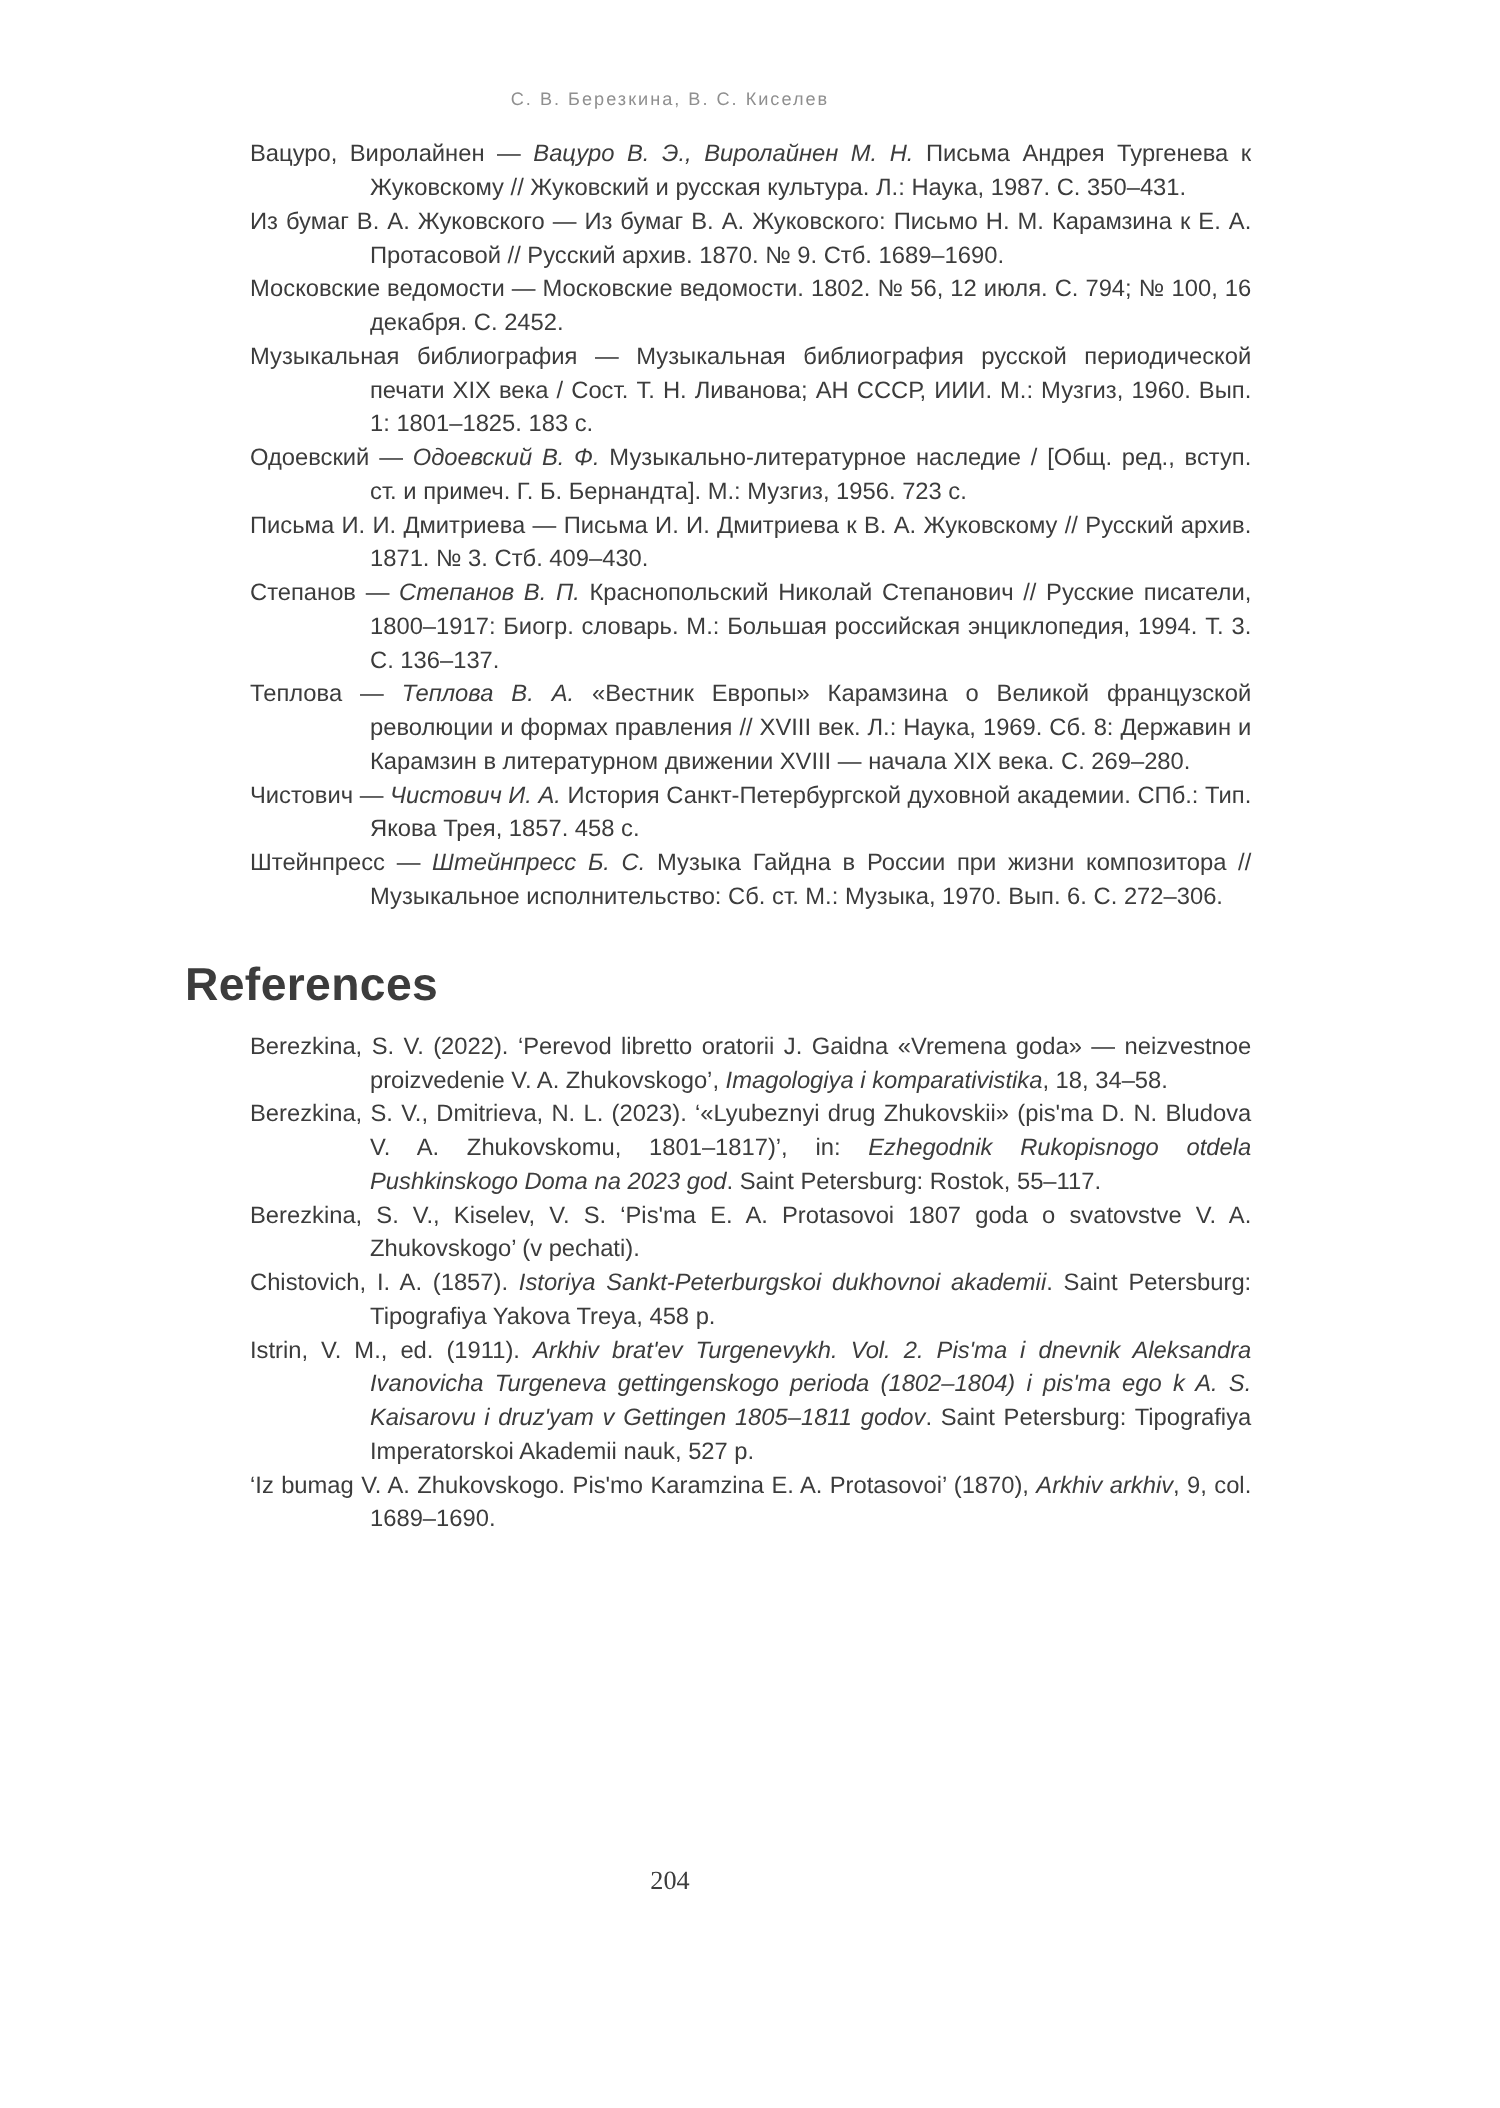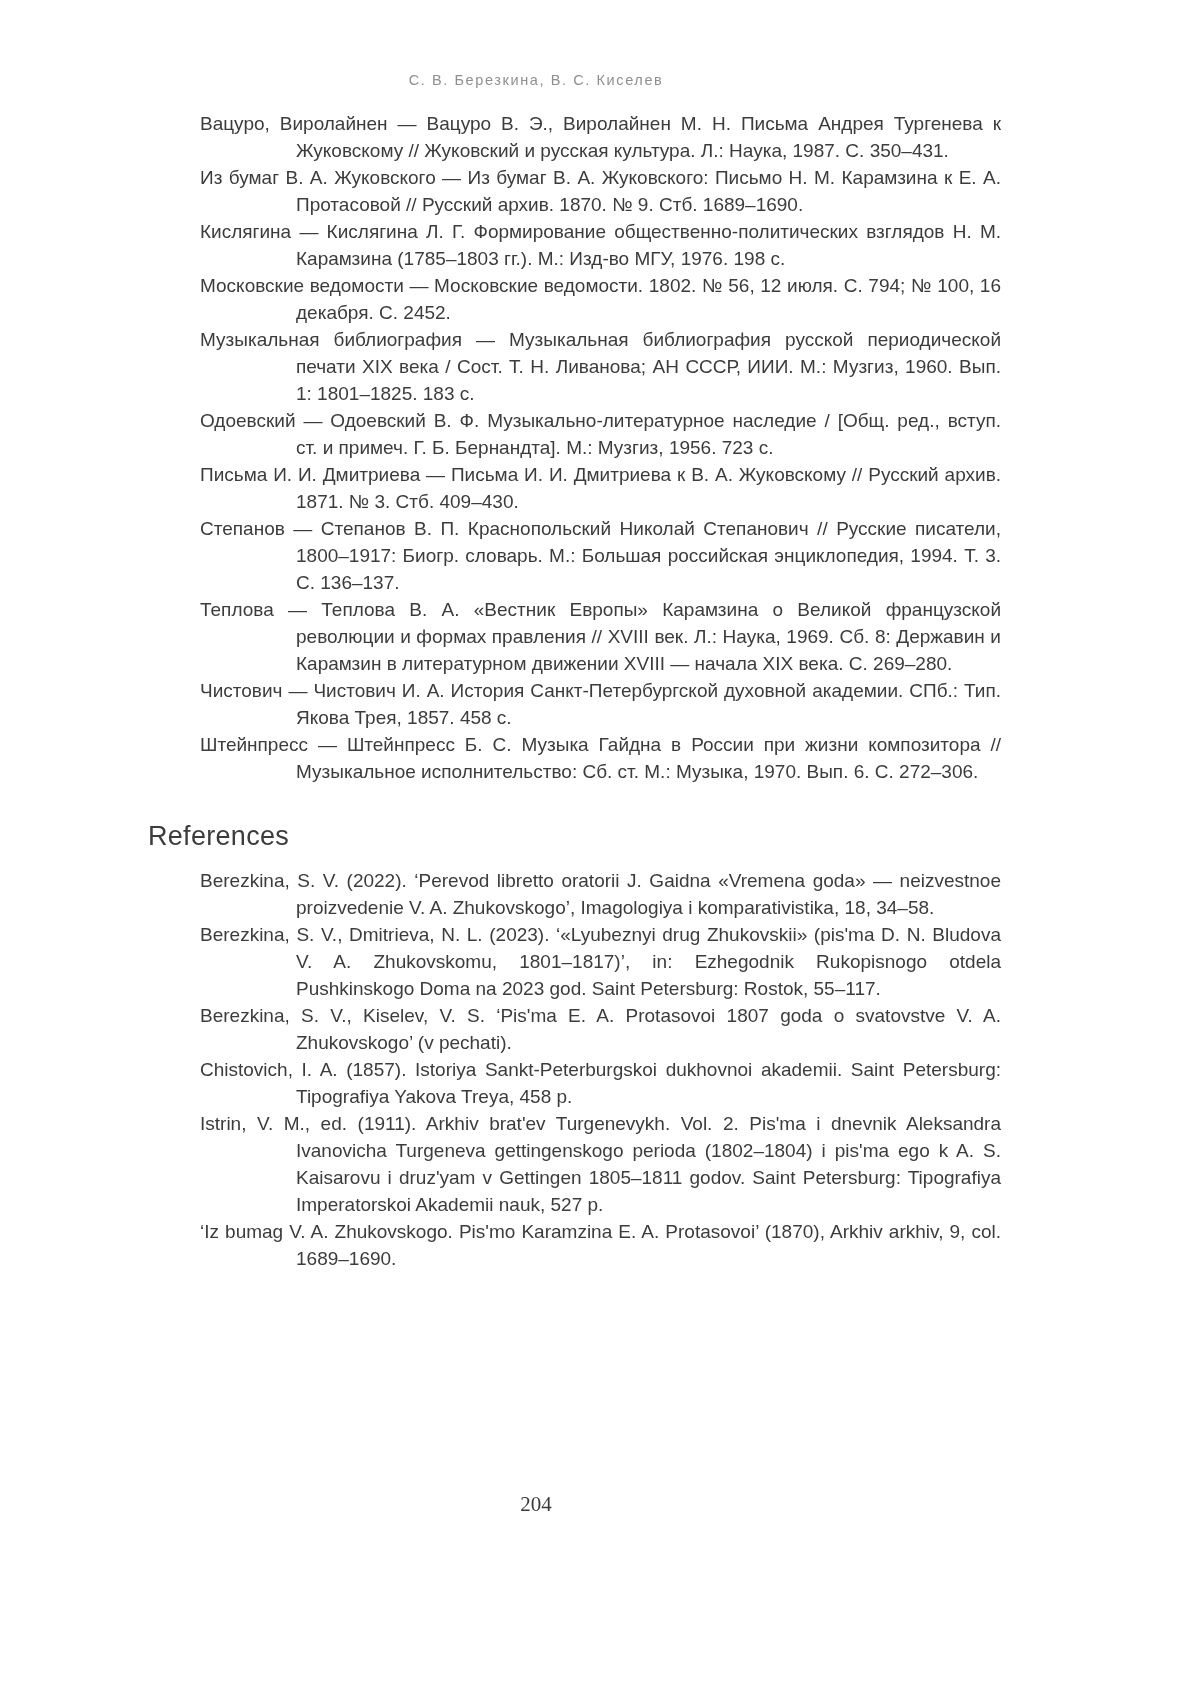--- a/index.html
+++ b/index.html
@@ -35,24 +35,24 @@
     width: 853px;
   }
   .entry {
     font-size: 19px;
     line-height: 27px;
     text-align: justify;
     padding-left: 148px;
     text-indent: -96px;
     color: #3c3c3c;
   }
-  .it { }
+  .it { font-style: italic; }
   .references-heading {
-    font-size: 27px;
-    font-weight: 400;
+    font-size: 37px;
+    font-weight: 700;
     color: #3c3c3c;
     margin-top: 36px;
     margin-bottom: 15px;
     letter-spacing: 0.3px;
   }
   .page-number {
     position: absolute;
     top: 1492px;
     left: 0;
     width: 100%;
@@ -67,21 +67,20 @@
 
 <div class="page">
 
   <header class="running-head">С. В. Березкина, В. С. Киселев</header>
 
   <main class="content">
 
     <section id="bibliography-list">
         <p class="entry"><span>Вацуро, Виролайнен — </span><span class="it">Вацуро В. Э., Виролайнен М. Н.</span><span> Письма Андрея Тургенева к Жуковскому // Жуковский и русская культура. Л.: Наука, 1987. С. 350–431.</span></p>
         <p class="entry"><span>Из бумаг В. А. Жуковского — Из бумаг В. А. Жуковского: Письмо Н. М. Карамзина к Е. А. Протасовой // Русский архив. 1870. № 9. Стб. 1689–1690.</span></p>
-        <p class="entry"><span>Кислягина — </span><span class="it">Кислягина Л. Г.</span><span> Формирование общественно-политических взглядов Н. М. Карамзина (1785–1803 гг.). М.: Изд-во МГУ, 1976. 198 с.</span></p>
         <p class="entry"><span>Московские ведомости — Московские ведомости. 1802. № 56, 12 июля. С. 794; № 100, 16 декабря. С. 2452.</span></p>
         <p class="entry"><span>Музыкальная библиография — Музыкальная библиография русской периодической печати XIX века / Сост. Т. Н. Ливанова; АН СССР, ИИИ. М.: Музгиз, 1960. Вып. 1: 1801–1825. 183 с.</span></p>
         <p class="entry"><span>Одоевский — </span><span class="it">Одоевский В. Ф.</span><span> Музыкально-литературное наследие / [Общ. ред., вступ. ст. и примеч. Г. Б. Бернандта]. М.: Музгиз, 1956. 723 с.</span></p>
         <p class="entry"><span>Письма И. И. Дмитриева — Письма И. И. Дмитриева к В. А. Жуковскому // Русский архив. 1871. № 3. Стб. 409–430.</span></p>
         <p class="entry"><span>Степанов — </span><span class="it">Степанов В. П.</span><span> Краснопольский Николай Степанович // Русские писатели, 1800–1917: Биогр. словарь. М.: Большая российская энциклопедия, 1994. Т. 3. С. 136–137.</span></p>
         <p class="entry"><span>Теплова — </span><span class="it">Теплова В. А.</span><span> «Вестник Европы» Карамзина о Великой французской революции и формах правления // XVIII век. Л.: Наука, 1969. Сб. 8: Державин и Карамзин в литературном движении XVIII — начала XIX века. С. 269–280.</span></p>
         <p class="entry"><span>Чистович — </span><span class="it">Чистович И. А.</span><span> История Санкт-Петербургской духовной академии. СПб.: Тип. Якова Трея, 1857. 458 с.</span></p>
         <p class="entry"><span>Штейнпресс — </span><span class="it">Штейнпресс Б. С.</span><span> Музыка Гайдна в России при жизни композитора // Музыкальное исполнительство: Сб. ст. М.: Музыка, 1970. Вып. 6. С. 272–306.</span></p>
       </section>
 

